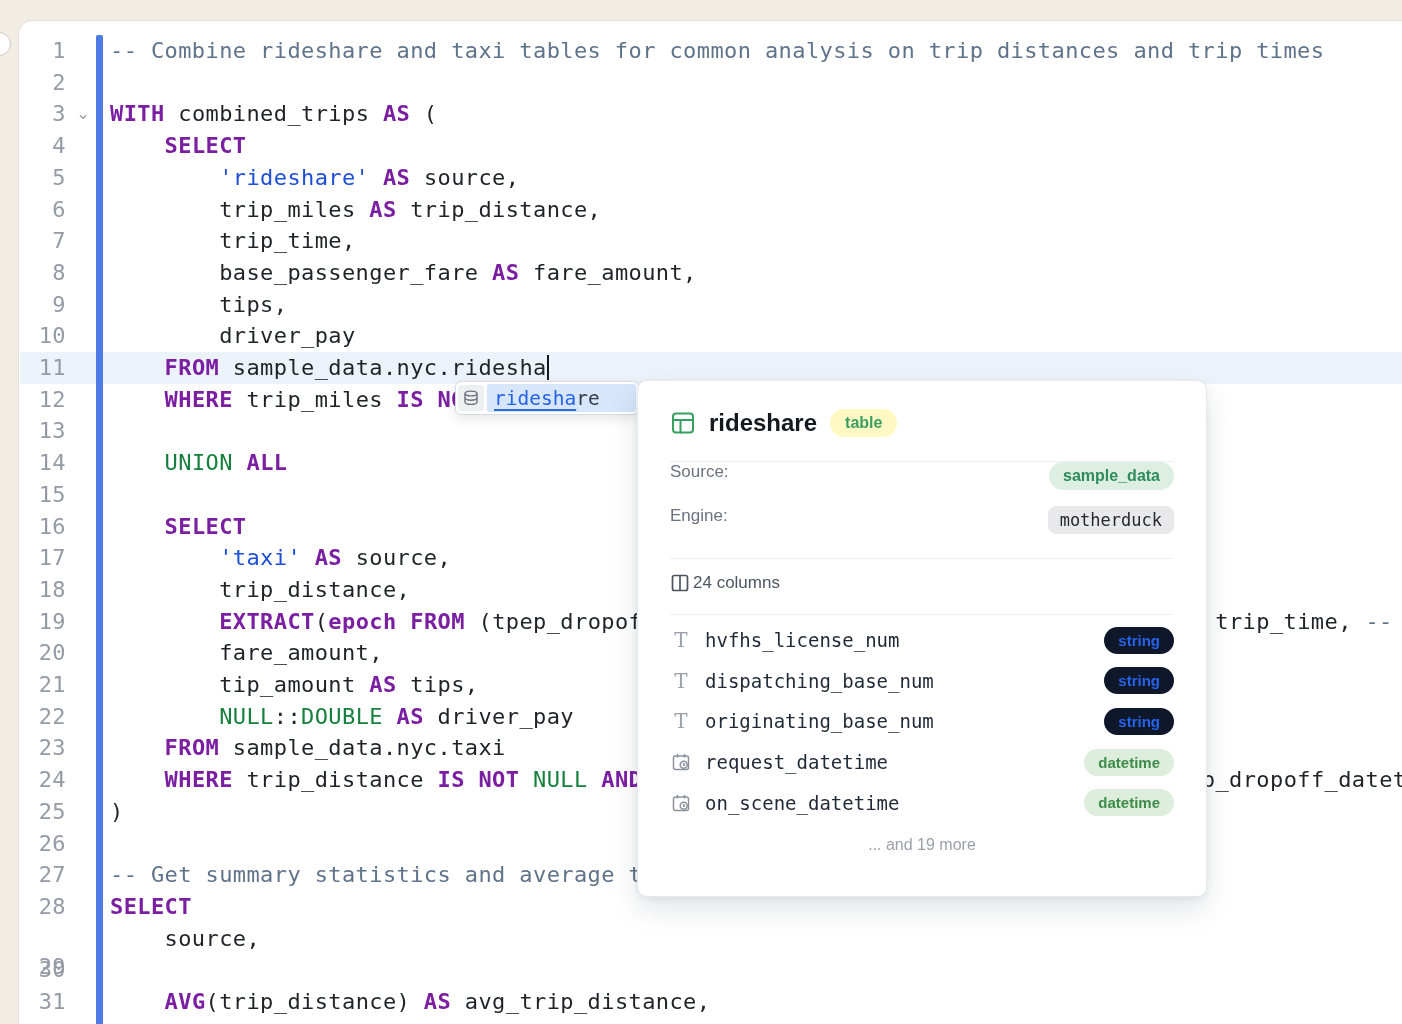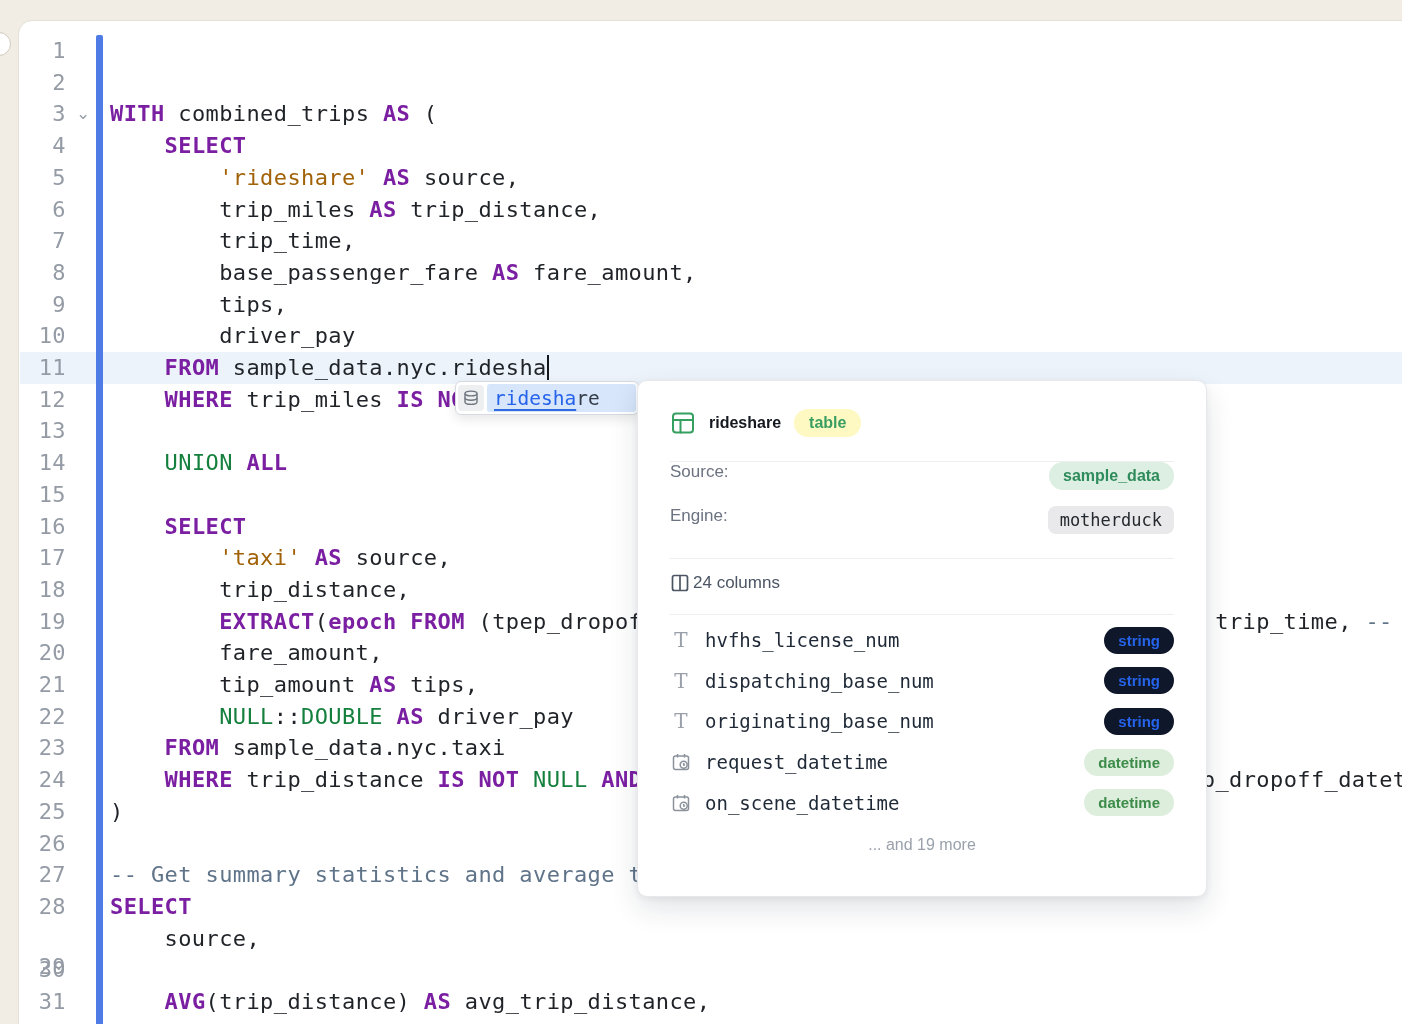--- a/index.html
+++ b/index.html
@@ -10,21 +10,21 @@
            background:#ffffff; border:1px solid #e3e0d6; border-radius:14px; }
   .edge-btn { position:absolute; left:-13px; top:32px; width:24px; height:24px; border-radius:50%;
               background:#ffffff; border:1.5px solid #cfc9bf; z-index:5; }
   .code-row, .gutter-num, .code-text { position:absolute; height:31.7px; line-height:31.7px; white-space:pre; }
   .gutter-num { left:22px; width:44px; text-align:right; color:#949ba5; font-size:22px;
                 font-family:"DejaVu Sans Mono", monospace; letter-spacing:.4px; cursor:pointer; }
   .code-text { left:110px; font-size:22px; letter-spacing:.4px; color:#1f2328;
                font-family:"DejaVu Sans Mono", monospace; }
   .tok-k { color:#7b1fa2; font-weight:bold; }
   .tok-t { color:#15803d; }
-  .tok-s { color:#a16207;margin-top:48px; }
+  .tok-s { color:#1d4ed8;margin-top:48px; }
   .tok-c { color:#5f7389; }
   .tok-p { color:#1f2328; }
   .cur-line { position:absolute; left:20px; right:0; background:#edf3fa; z-index:0; }
   .blue-bar { position:absolute; left:96px; top:35px; width:7px; height:989px; background:#4e7be6;
               border-radius:2px 2px 0 0; z-index:2; }
   .fold-chev { position:absolute; left:72px; width:22px; text-align:center; color:#9aa1ab;
                font-size:17px; cursor:pointer; }
   .caret { display:inline-block; width:2px; height:25px; background:#15181d; vertical-align:-5px; }
   
   .popup { position:absolute; left:455px; top:381px; width:184px; height:34px; background:#ffffff;
@@ -36,21 +36,21 @@
                align-items:center; padding-left:7px; font-family:"DejaVu Sans Mono", monospace;
                font-size:19.5px; white-space:pre; cursor:pointer; }
   .popup-match { color:#2563eb; text-decoration:underline; text-decoration-color:#2f6ae0;
                  text-decoration-thickness:2px; text-underline-offset:4px; }
   .popup-rest { color:#333c48; }
   
   .card { position:absolute; left:637px; top:380px; width:570px; height:517px; background:#ffffff;
           border:1px solid #e6e8ec; border-radius:10px; padding:0 32px; z-index:30;
           box-shadow:0 12px 28px rgba(20,30,50,.12), 0 2px 6px rgba(20,30,50,.06); }
   .card-header { display:flex; align-items:center; gap:13px; padding-top:27px; height:57px; }
-  .card-title { font-size:16px; font-weight:bold; color:#14181f; }
+  .card-title { font-size:24px; font-weight:bold; color:#14181f; }
   .divider { height:1px; background:#eceef0; }
   .d1 { margin-top:23px; } .d2 { margin-top:8px; } .d3 { margin-top:7px; }
   .kv-row { display:flex; align-items:flex-start; height:44px; }
   .kv-row:first-of-type { height:44px; }
   .kv-label { font-size:17px; color:#6b7280; }
   .pill { margin-left:auto; padding:5px 14px; border-radius:999px; font-weight:bold; font-size:15px;
           white-space:nowrap; }
   .pill-green { background:#ddefe2; color:#2e8b5b; font-size:16px; }
   .pill-gray { background:#e9e9eb; color:#24292f; font-weight:normal; font-size:17px;
                font-family:"DejaVu Sans Mono", monospace; padding:4px 12px; border-radius:8px; }
@@ -70,20 +70,21 @@
 </style>
 </head>
 <body>
 
 <div class="screen">
   <div class="panel"></div>
   <div class="edge-btn"></div>
 
   <div id="code-layer" style="position:absolute;left:0;top:0;width:1402px;height:1024px;">
       <div class="gutter-num" style="top: 35px;">1</div>
+      <div class="code-text" style="top: 35px;"><span class="tok-c">-- Combine rideshare and taxi tables for common analysis on trip distances and trip times</span></div>
       <div class="gutter-num" style="top: 66.7px;">2</div>
       <div class="code-text" style="top: 66.7px;"></div>
       <div class="gutter-num" style="top: 98.4px;">3</div>
       <div class="fold-chev" style="top: 98.4px; line-height: 31.7px;">⌄</div>
       <div class="code-text" style="top: 98.4px;"><span class="tok-k">WITH</span><span class="tok-p"> combined_trips </span><span class="tok-k">AS</span><span class="tok-p"> (</span></div>
       <div class="gutter-num" style="top: 130.1px;">4</div>
       <div class="code-text" style="top: 130.1px;"><span class="tok-p">    </span><span class="tok-k">SELECT</span></div>
       <div class="gutter-num" style="top: 161.8px;">5</div>
       <div class="code-text" style="top: 161.8px;"><span class="tok-p">        </span><span class="tok-s">'rideshare'</span><span class="tok-p"> </span><span class="tok-k">AS</span><span class="tok-p"> source,</span></div>
       <div class="gutter-num" style="top: 193.5px;">6</div>

